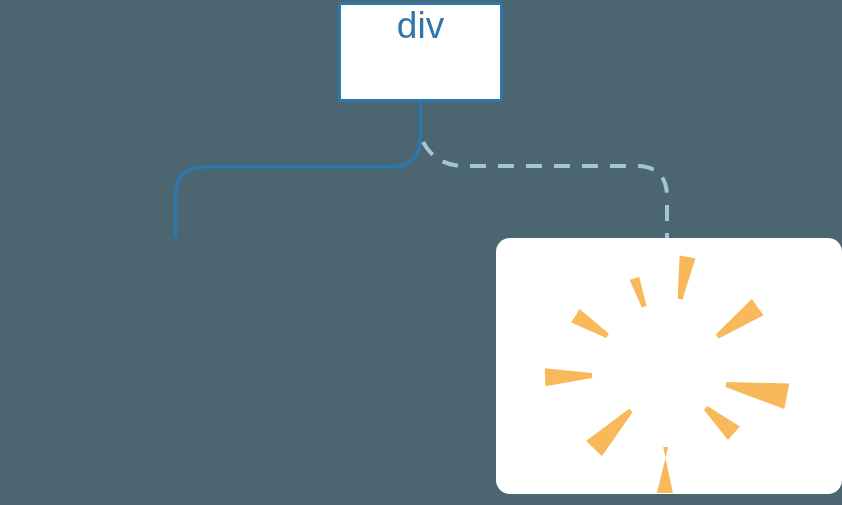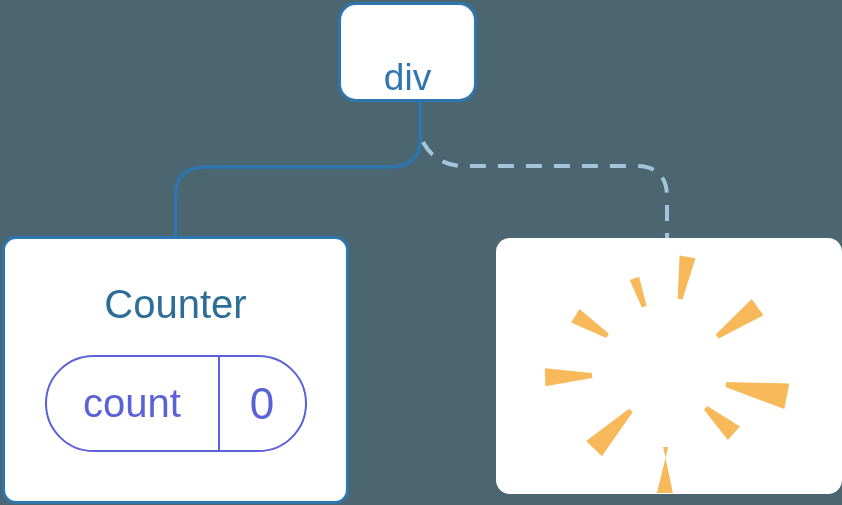--- a/index.html
+++ b/index.html
@@ -6,26 +6,26 @@
   body {
     width: 842px; height: 505px;
     background: var(--background, #4B6670);
     font-family: "Liberation Sans", sans-serif;
     position: relative; overflow: hidden;
   }
   .stage { position: absolute; inset: 0; }
 
   
   .node-root {
-    position: absolute; left: 338px; top: 2px; width: 139px; height: 100px;
+    position: absolute; left: 338px; top: 2px; width: 165px; height: 100px;
     box-sizing: border-box;
     background: var(--card, #fff);
     border: 3px solid var(--node_border, #2D76AE);
-    border-radius: 18px;
-    display: flex; align-items: flex-end; justify-content: center;
+    border-radius: 2px;
+    display: flex; align-items: flex-start; justify-content: center;
     font-size: 37px; color: var(--node_text, #2E76AD);
   }
 
   
   svg.connectors { position: absolute; left: 0; top: 0; width: 842px; height: 505px; }
   .solid-path { fill: none; stroke: var(--node_border, #2D76AE); stroke-width: 3.5; }
   .dashed-path { fill: none; stroke: var(--dash, #A4C4D9); stroke-width: 4; stroke-dasharray: 16 12; }
 
   
   .counter-card {
@@ -79,27 +79,20 @@
 
   <svg class="connectors" viewBox="0 0 842 505" aria-hidden="true">
     <path class="solid-path" d="M420.5 101 L420.5 137 Q420.5 167 390.5 167 L205.5 167 Q175.5 167 175.5 197 L175.5 237"></path>
     <path class="dashed-path" d="M423 142 Q434 163 459 166 L636 166 Q667 166 667 197 L667 238"></path>
   </svg>
 
   <div class="node-root">
     <span>div</span>
   </div>
 
-  <div class="counter-card">
-    <div class="counter-title">Counter</div>
-    <div class="state-pill">
-      <div class="state-key">count</div>
-      <div class="state-value">0</div>
-    </div>
-  </div>
 
   <div class="removed-card">
     <svg viewBox="0 0 346 256" aria-hidden="true">
       <g class="poof-rays">
         <polygon points="150.6,68.0 145.8,69.6 133.7,42.0 143.1,38.8"></polygon>
         <polygon points="186.5,61.6 181.6,60.7 183.6,17.4 199.4,20.2"></polygon>
         <polygon points="222.7,100.6 219.7,96.5 255.7,61.0 267.5,77.2"></polygon>
         <polygon points="112.9,95.8 110.3,100.0 75.2,84.6 83.6,71.0"></polygon>
         <polygon points="96.0,135.1 96.2,140.1 49.4,148.3 48.8,130.3"></polygon>
         <polygon points="229.4,148.9 230.4,144.0 293.3,145.5 288.3,171.1"></polygon>

